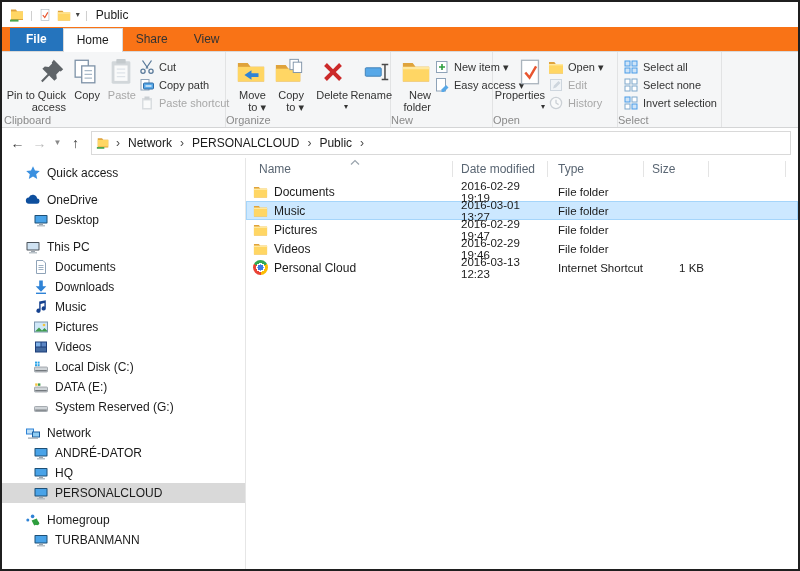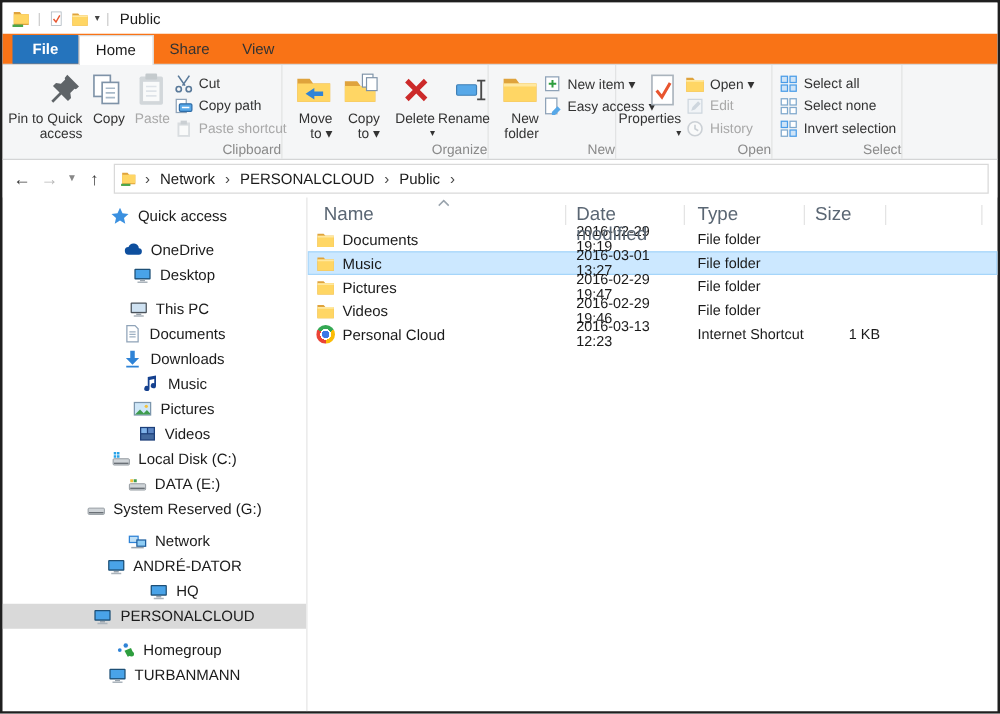--- a/index.html
+++ b/index.html
@@ -19,49 +19,49 @@
 
   
   .tabrow { height: 25px; flex: none; display: flex; align-items: flex-end; padding-left: 8px; border-bottom: 1px solid #d9d9d9; background: #f97316; }
   .tab { padding: 4px 13px 5px; font-size: 12px; color: #333; }
   .tab-file { background: #2574bd; color: #fff; font-weight: bold; padding: 4px 16px 5px; }
   .tab-active { background: #fff; border: 1px solid #d9d9d9; border-bottom: none; margin-bottom: -1px; color: #1b1b1b; }
 
   
   .ribbon { height: 76px; flex: none; background: #f5f6f7; border-bottom: 1px solid #d4d5d6; display: flex; padding-left: 2px; }
   .grp { position: relative; border-right: 1px solid #e2e3e4; padding: 3px 0 14px 2px; display: flex; align-items: flex-start; flex: none; }
-  .grp-label { position: absolute; bottom: 1px; left: 0; right: 0; text-align: right; font-size: 11px; color: #8a8a8a; }
+  .grp-label { position: absolute; bottom: 1px; left: 0; right: 0; text-align: left; font-size: 11px; color: #8a8a8a; }
   .btn-lg { display: flex; flex-direction: column; align-items: flex-end; font-size: 11px; line-height: 12px; color: #333; text-align: center; padding-top: 2px; flex: none; }
   .ic-lg { width: 30px; height: 30px; margin-bottom: 2px; flex: none; }
   .ic { width: 16px; height: 16px; flex: none; }
   .stack { display: flex; flex-direction: column; padding-top: 3px; flex: none; }
   .btn-sm { display: flex; align-items: center; gap: 4px; height: 18px; font-size: 11px; color: #333; padding: 0 3px; white-space: nowrap; }
   .disabled { color: #a8a8a8 !important; }
   .disabled svg { opacity: .45; }
 
   
   .navbar { height: 30px; flex: none; display: flex; align-items: center; background: #fff; padding: 0 7px 0 5px; gap: 1px; }
   .nav-glyph { width: 21px; text-align: center; font-size: 14px; color: #3c3c3c; line-height: 24px; }
   .nav-glyph.dim { color: #b9b9b9; }
   .nav-glyph.sm { width: 13px; font-size: 8px; color: #888; }
   .addr { flex: 1; height: 24px; margin-left: 4px; border: 1px solid #d9d9d9; background: #fff; display: flex; align-items: center; padding: 0 4px; }
   .crumb { padding: 0 2px; color: #1b1b1b; }
   .crumb-sep { color: #4a4a4a; padding: 0 6px; font-size: 12px; }
 
   
   .main { flex: 1; display: flex; min-height: 0; }
   .sidebar { width: 244px; flex: none; border-right: 1px solid #e6e6e6; padding-top: 5px; overflow: hidden; }
-  .side-item { height: 20px; display: flex; align-items: center; gap: 6px; padding-left: 23px; font-size: 12px; color: #1b1b1b; justify-content: center; }
+  .side-item { height: 20px; display: flex; align-items: center; gap: 6px; padding-left: 23px; font-size: 12px; color: #1b1b1b; }
   .side-item.lvl1 { padding-left: 31px; }
   .side-item.gap { margin-top: 7px; }
   .side-item.gap-sm { margin-top: 6px; }
   .side-item.sel { background: #d9d9d9; }
 
   .content { flex: 1; display: flex; flex-direction: column; min-width: 0; }
-  .cols { display: flex; height: 22px; align-items: flex-end; font-size: 15px; color: #5a6673; position: relative; flex: none; }
+  .cols { display: flex; height: 22px; align-items: center; font-size: 12px; color: #5a6673; position: relative; flex: none; }
   .col { height: 16px; line-height: 16px; border-right: 1px solid #e4e4e4; flex: none; }
   .col-name { width: 207px; padding-left: 13px; }
   .col-date { width: 95px; padding-left: 8px; }
   .col-type { width: 96px; padding-left: 10px; }
   .col-size { width: 65px; padding-left: 8px; }
   .col-fill { width: 77px; }
   .sort-caret { position: absolute; left: 103px; top: 0px; width: 12px; height: 8px; }
 
   .rows { margin-top: 2px; }
   .row { display: flex; align-items: center; height: 19px; font-size: 11.5px; width: 100%; }

